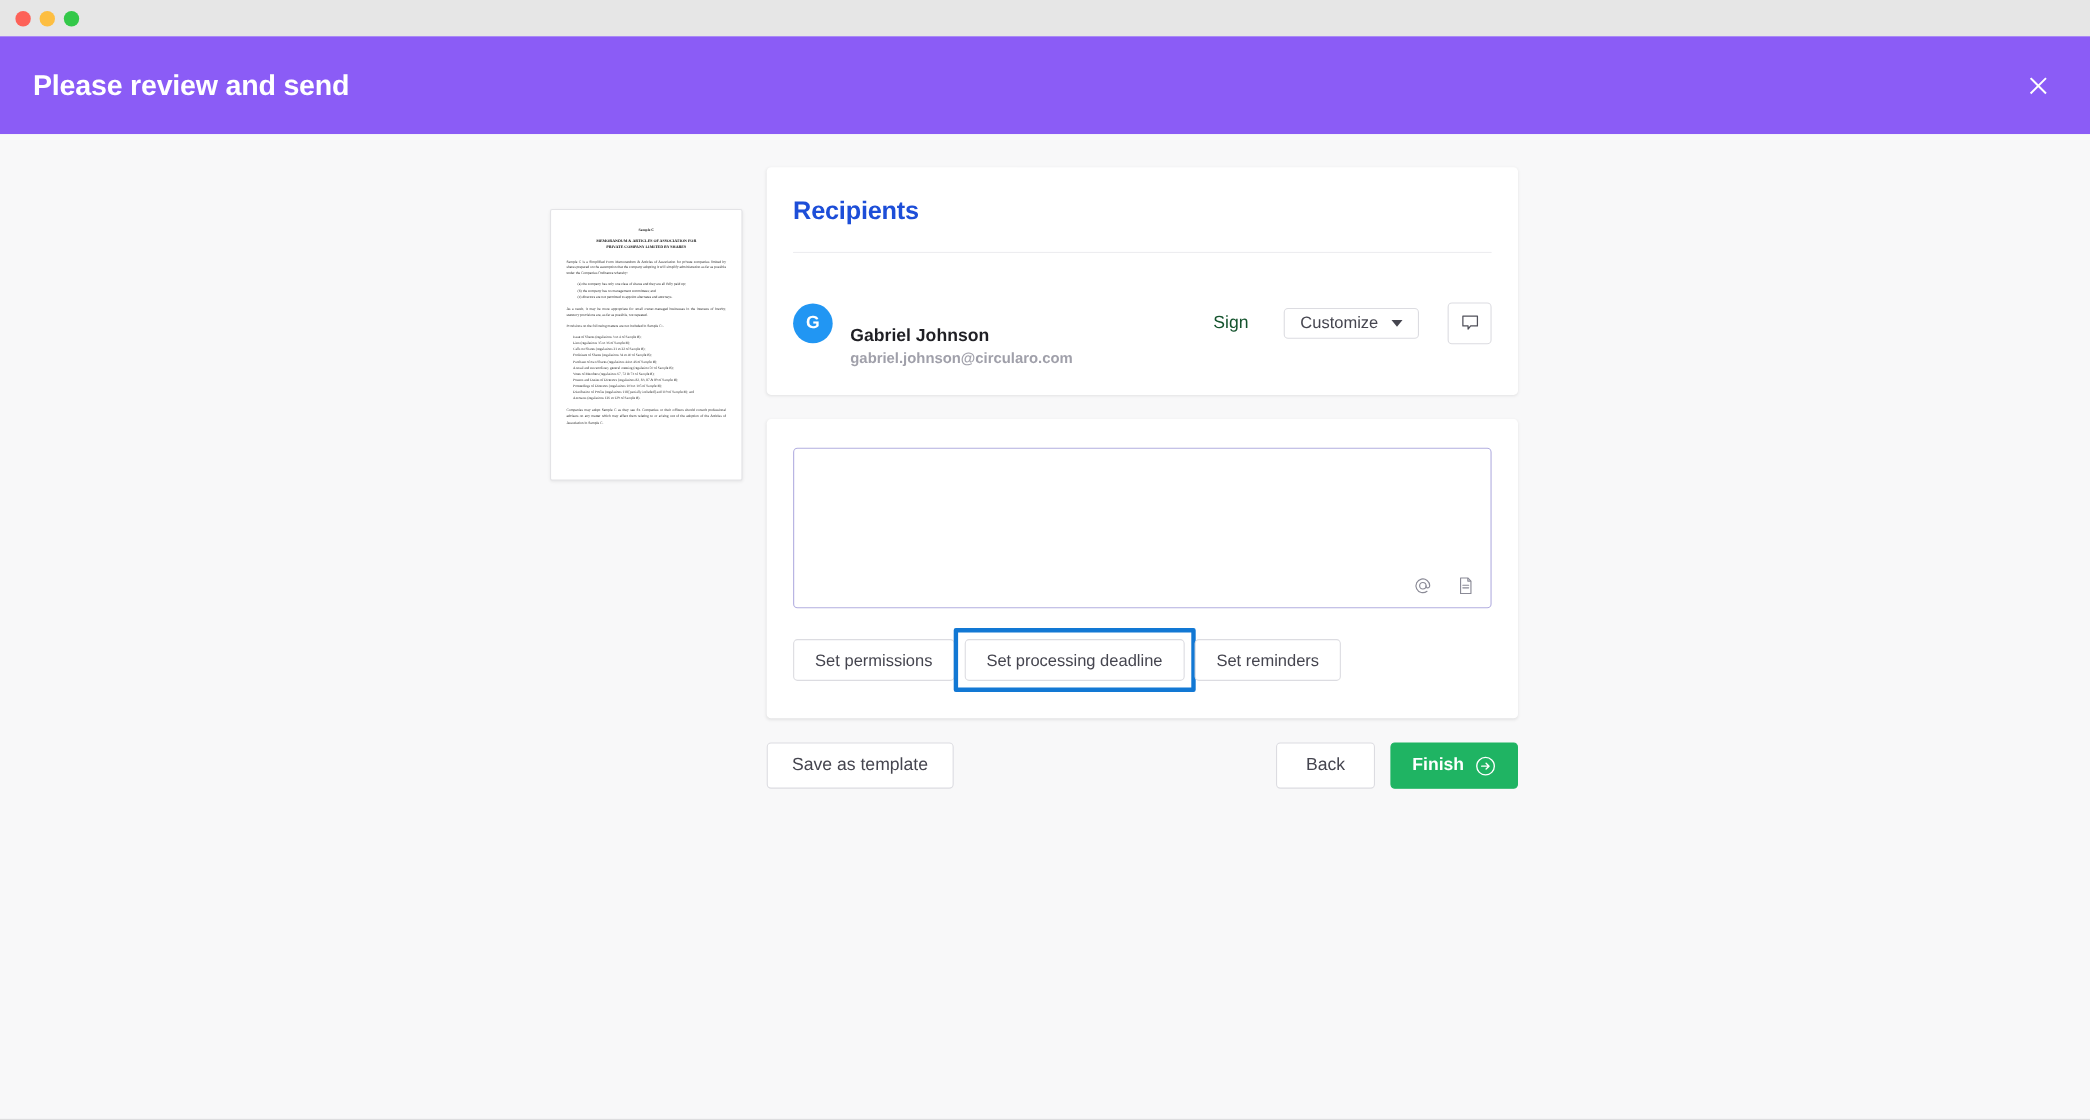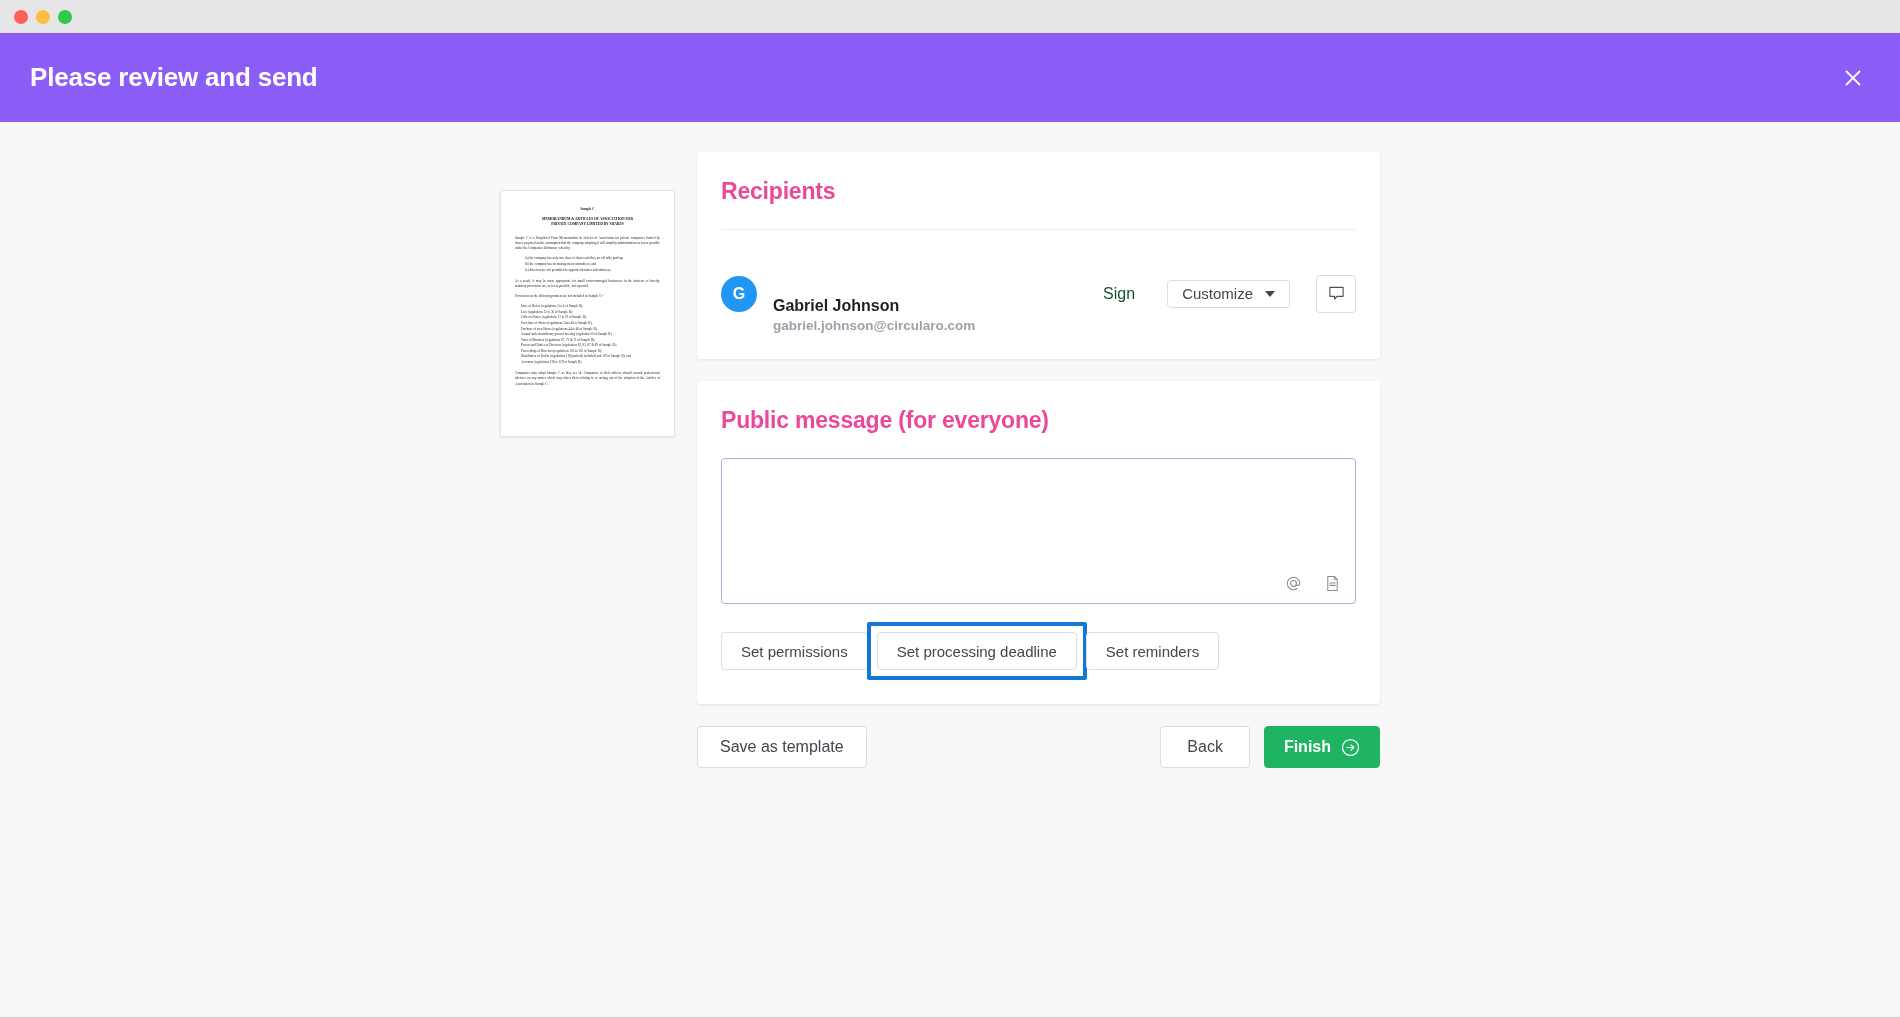--- a/index.html
+++ b/index.html
@@ -146,21 +146,21 @@
     background: #ffffff;
     border-radius: 4px;
     box-shadow: 0 1px 3px rgba(0,0,0,0.09);
     padding: 26px 24px 24px 24px;
     margin-bottom: 22px;
   }
 
   .card-title {
     font-size: 23px;
     font-weight: bold;
-    color: #ec4899;
+    color: #1d4ed8;
     letter-spacing: -0.2px;
     margin-bottom: 24px;
   }
 
   .divider { height: 1px; background: #ededf0; margin: 0 0 22px 0; }
 
   
   .recipient-row {
     display: flex;
     align-items: center;
@@ -377,21 +377,20 @@
             </button>
             <button class="btn btn-icon">
               <svg width="17" height="17" viewBox="0 0 18 18">
                 <path d="M2 2.5 H16 V12 H9.5 L7 15 V12 H2 Z" fill="none" stroke="#50505a" stroke-width="1.2" stroke-linejoin="round"></path>
               </svg>
             </button>
           </div>
         </div>
 
         <div class="card">
-          <div class="card-title">Public message (for everyone)</div>
 
           <div class="textarea-wrap">
             <textarea autofocus="" placeholder="" style=""></textarea>
             <div class="ta-icons">
               <span>
                 <svg width="17" height="17" viewBox="0 0 18 18">
                   <circle cx="9" cy="9" r="3.1" fill="none" stroke="#8a8a96" stroke-width="1.1"></circle>
                   <path d="M12.1 9 V10.4 a2 2 0 0 0 3.5 -1.4 a6.6 6.6 0 1 0 -2.6 5.3" fill="none" stroke="#8a8a96" stroke-width="1.1" stroke-linecap="round"></path>
                 </svg>
               </span>

